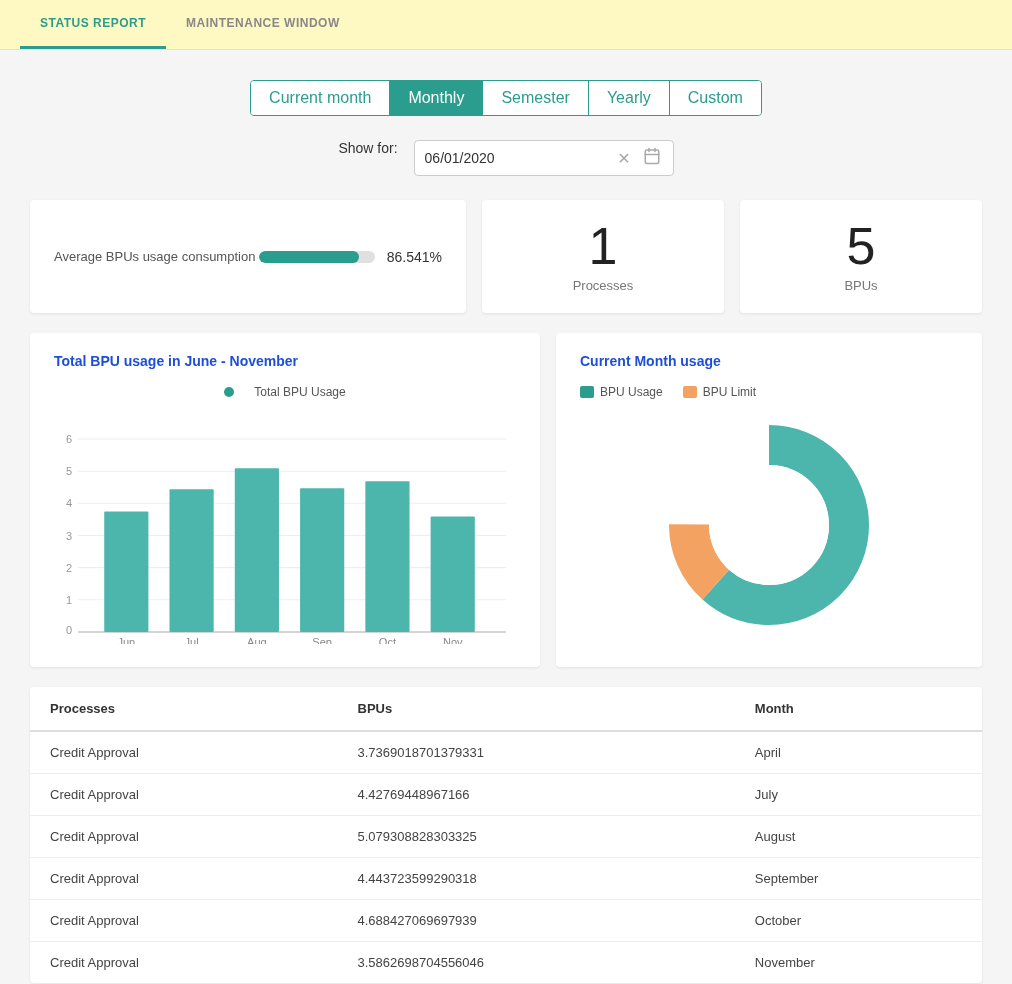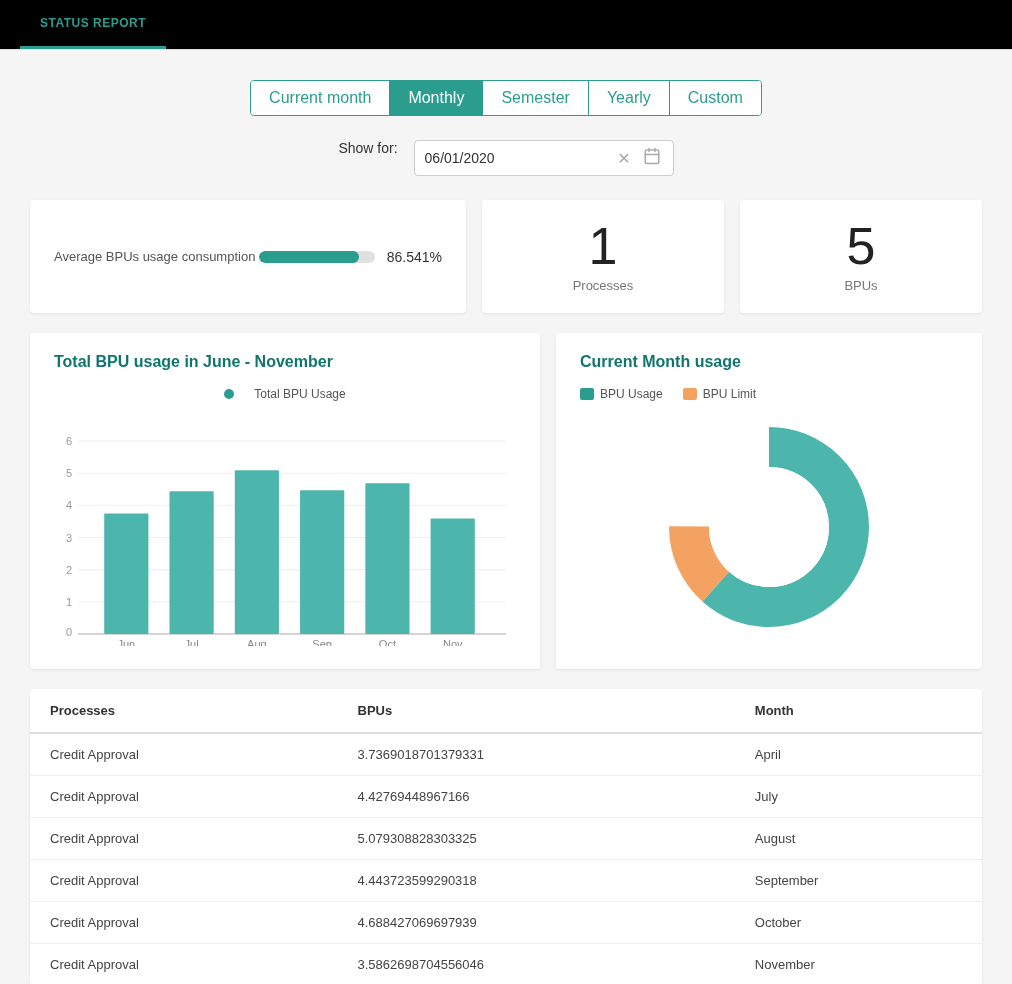--- a/index.html
+++ b/index.html
@@ -1,18 +1,18 @@
 <!DOCTYPE html>
 <html><head>
   <meta charset="utf-8">
   <style>
     * { box-sizing: border-box; margin: 0; padding: 0; }
     body { font-family: 'Segoe UI', Arial, sans-serif; background: #f5f5f5; color: #333; font-size: 14px; }
 
-    .top-nav { background: #000000; border-bottom: 1px solid #e0e0e0; display: flex; gap: 0; padding: 0 20px; }
+    .top-nav { background: #fef9c3; border-bottom: 1px solid #e0e0e0; display: flex; gap: 0; padding: 0 20px; }
     .top-nav-item { padding: 16px 20px; font-size: 12px; font-weight: 600; letter-spacing: 0.5px; color: #888; cursor: pointer; text-transform: uppercase; border-bottom: 3px solid transparent; }
     .top-nav-item.active { color: #2a9d8f; border-bottom: 3px solid #2a9d8f; }
 
     .main-content { padding: 20px 30px; max-width: 1012px; margin: 0 auto; }
 
     .period-selector { display: flex; justify-content: center; margin-bottom: 24px; margin-top: 10px; }
     .period-btn-group { display: flex; border: 1.5px solid #2a9d8f; border-radius: 4px; overflow: hidden; }
     .period-btn { padding: 8px 18px; background: #fff; color: #2a9d8f; border: none; border-right: 1.5px solid #2a9d8f; cursor: pointer; font-size: 16px; font-weight: 400; }
     .period-btn:last-child { border-right: none; }
     .period-btn.active { background: #2a9d8f; color: #fff; }
@@ -33,21 +33,21 @@
     .progress-bar-bg { flex: 1; height: 12px; background: #e0e0e0; border-radius: 6px; overflow: hidden; }
     .progress-bar-fill { height: 100%; background: #2a9d8f; border-radius: 6px; }
     .progress-pct { font-size: 14px; color: #333; white-space: nowrap; }
     .stat-big-number { font-size: 52px; font-weight: 300; color: #222; line-height: 1; }
     .stat-sub-label { font-size: 13px; color: #777; margin-top: 6px; }
 
     .charts-row { display: flex; gap: 16px; margin-bottom: 20px; }
     .chart-card { background: #fff; border-radius: 4px; box-shadow: 0 1px 3px rgba(0,0,0,0.08); padding: 20px 24px; }
     .chart-card.left { flex: 1.1; }
     .chart-card.right { flex: 0.9; }
-    .chart-title { font-size: 16px; font-weight: 600; color: #0f766e; margin-bottom: 16px; }
+    .chart-title { font-size: 14px; font-weight: 600; color: #1d4ed8; margin-bottom: 16px; }
 
     .bar-chart-wrap { position: relative; }
     .bar-chart-legend { display: flex; align-items: center; justify-content: center; gap: 20px; margin-bottom: 24px; font-size: 12px; color: #555; }
     .legend-dot { width: 10px; height: 10px; border-radius: 50%; background: #2a9d8f; display: inline-block; }
 
     .bar-chart-svg { width: 100%; }
 
     .donut-legend { display: flex; gap: 20px; margin-bottom: 16px; font-size: 12px; color: #555; }
     .legend-item { display: flex; align-items: center; gap: 6px; }
     .legend-rect { width: 14px; height: 12px; border-radius: 2px; }
@@ -60,20 +60,21 @@
     .data-table { width: 100%; border-collapse: collapse; }
     .data-table th { text-align: left; padding: 14px 20px; font-size: 13px; font-weight: 600; color: #333; border-bottom: 2px solid #ddd; background: #fff; }
     .data-table td { padding: 13px 20px; font-size: 13px; color: #444; border-bottom: 1px solid #eee; }
     .data-table tr:last-child td { border-bottom: none; }
   </style>
 </head>
 <body>
 
 <div class="top-nav">
   <div class="top-nav-item active">STATUS REPORT</div>
+  <div class="top-nav-item">MAINTENANCE WINDOW</div>
 </div>
 
 <div class="main-content">
 
   <div class="period-selector">
     <div class="period-btn-group">
       <button class="period-btn">Current month</button>
       <button class="period-btn active">Monthly</button>
       <button class="period-btn">Semester</button>
       <button class="period-btn">Yearly</button>

